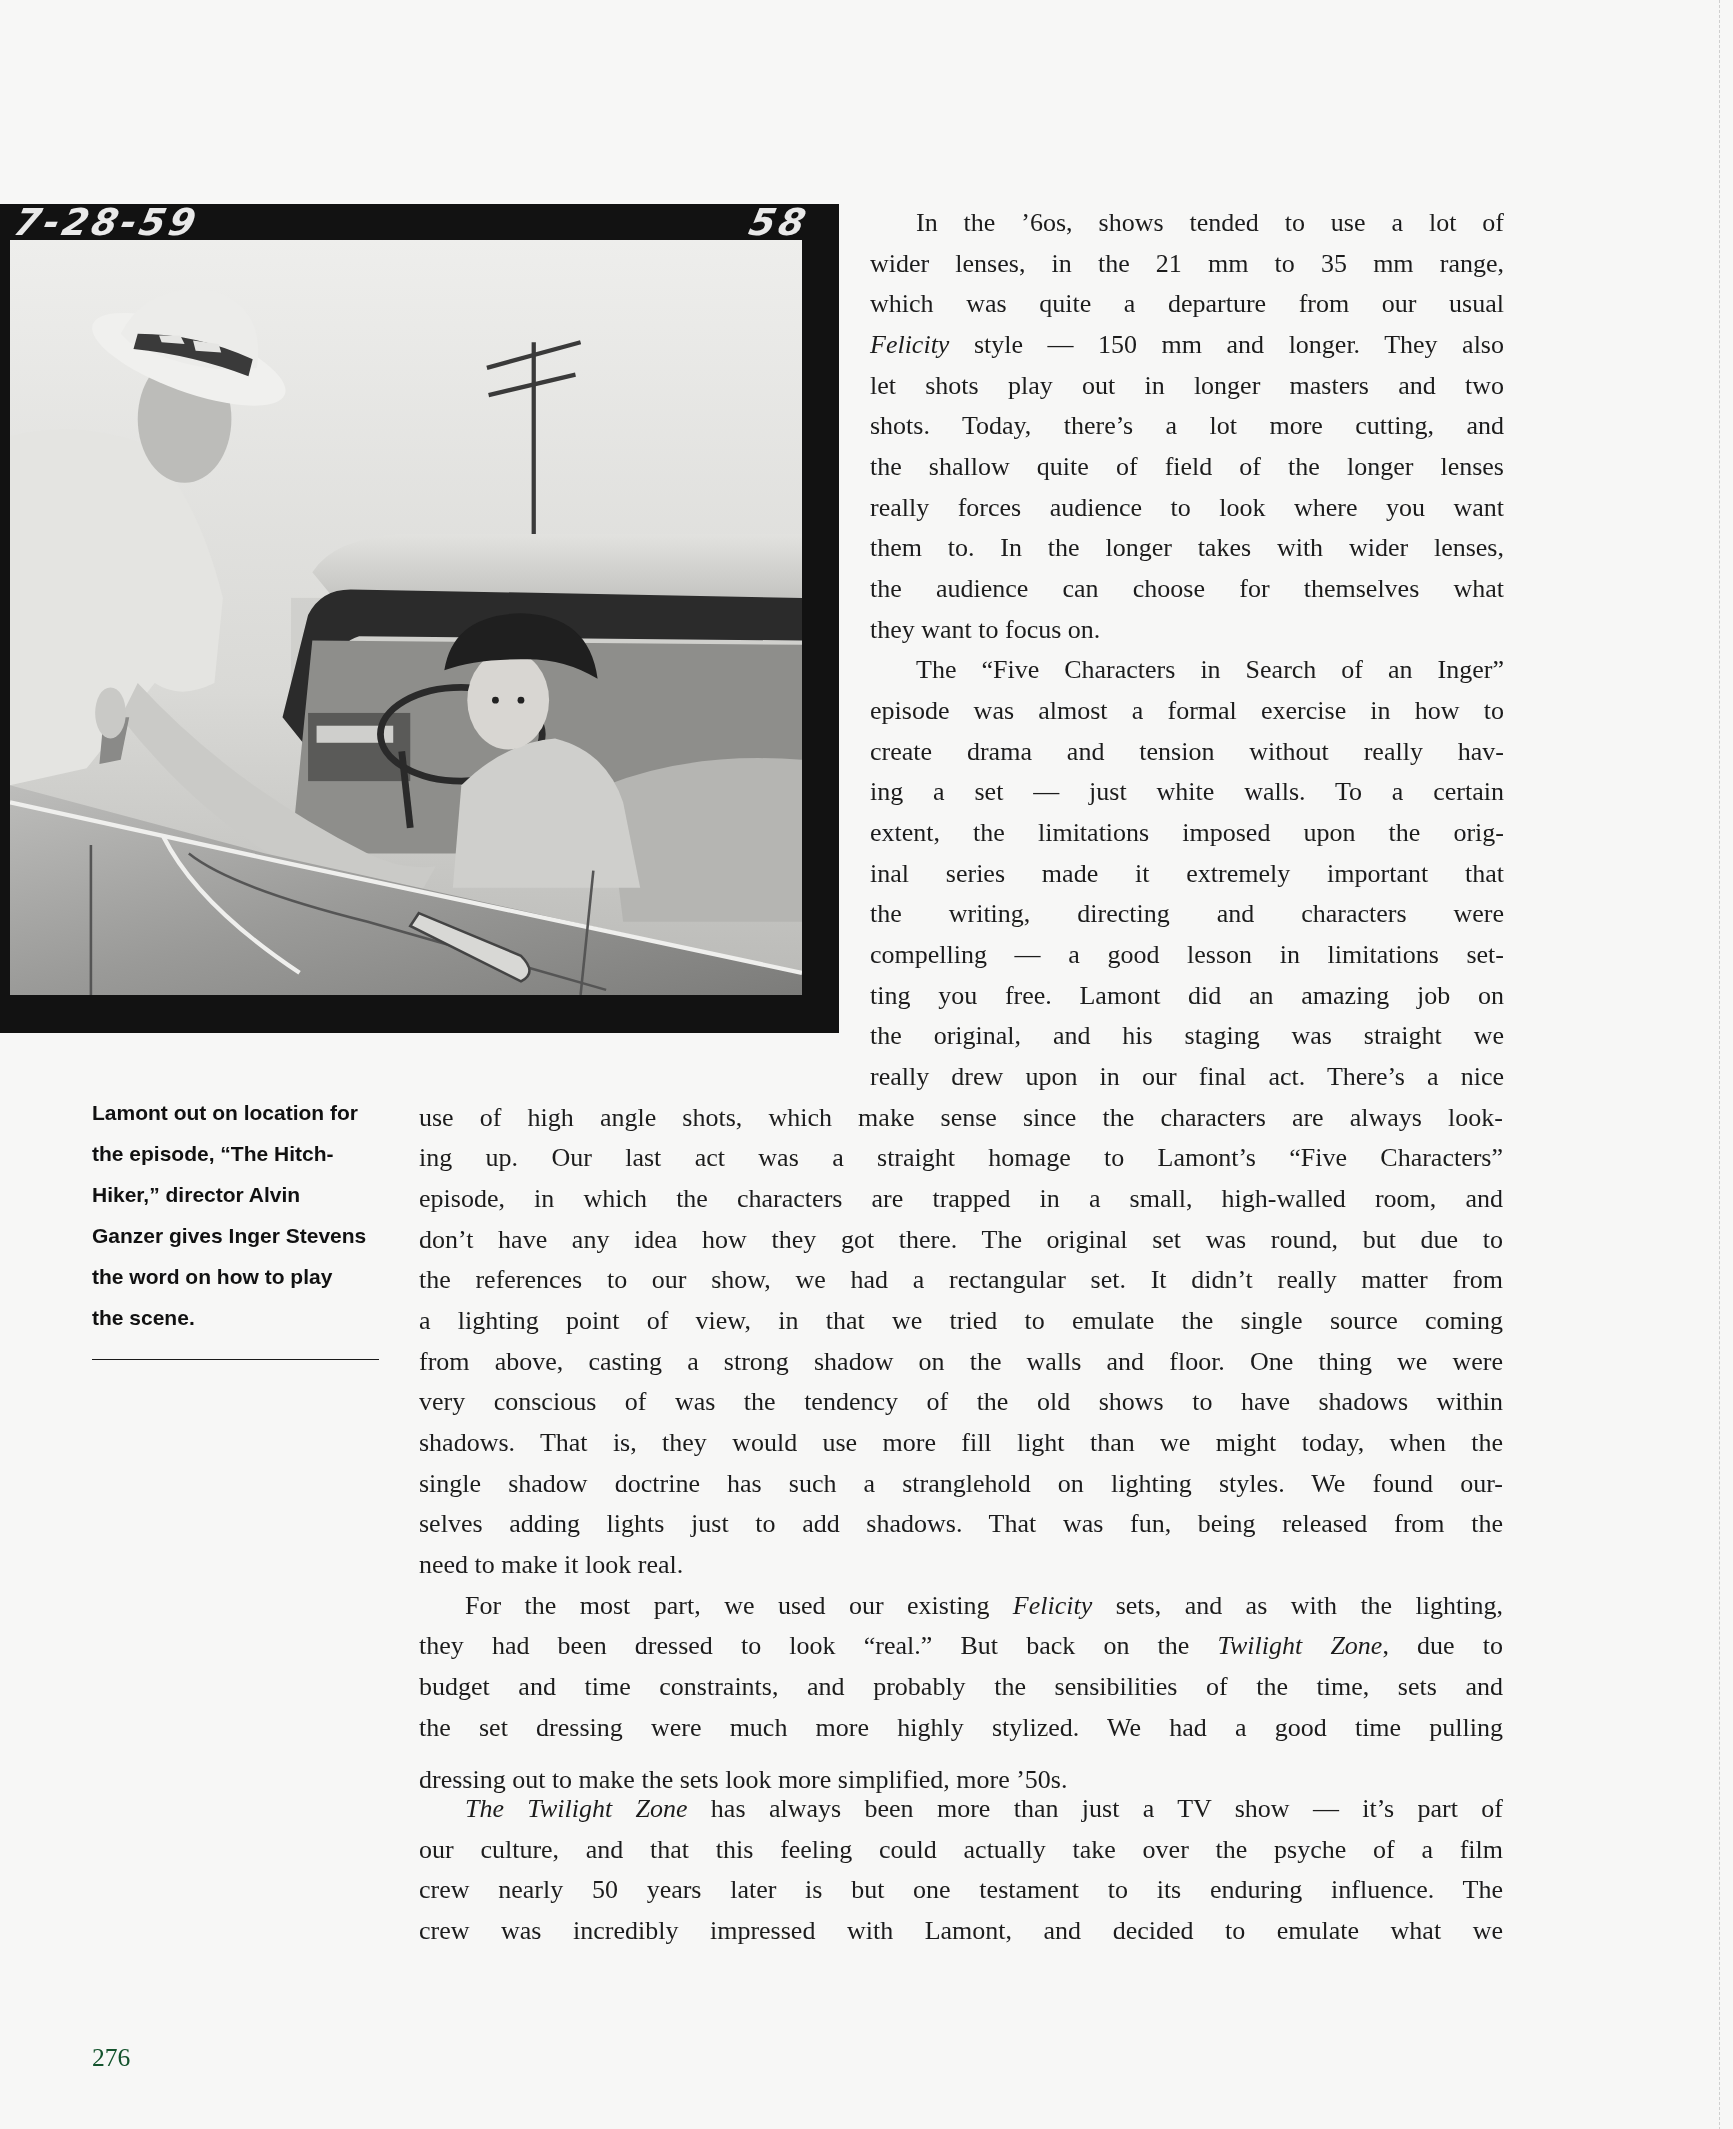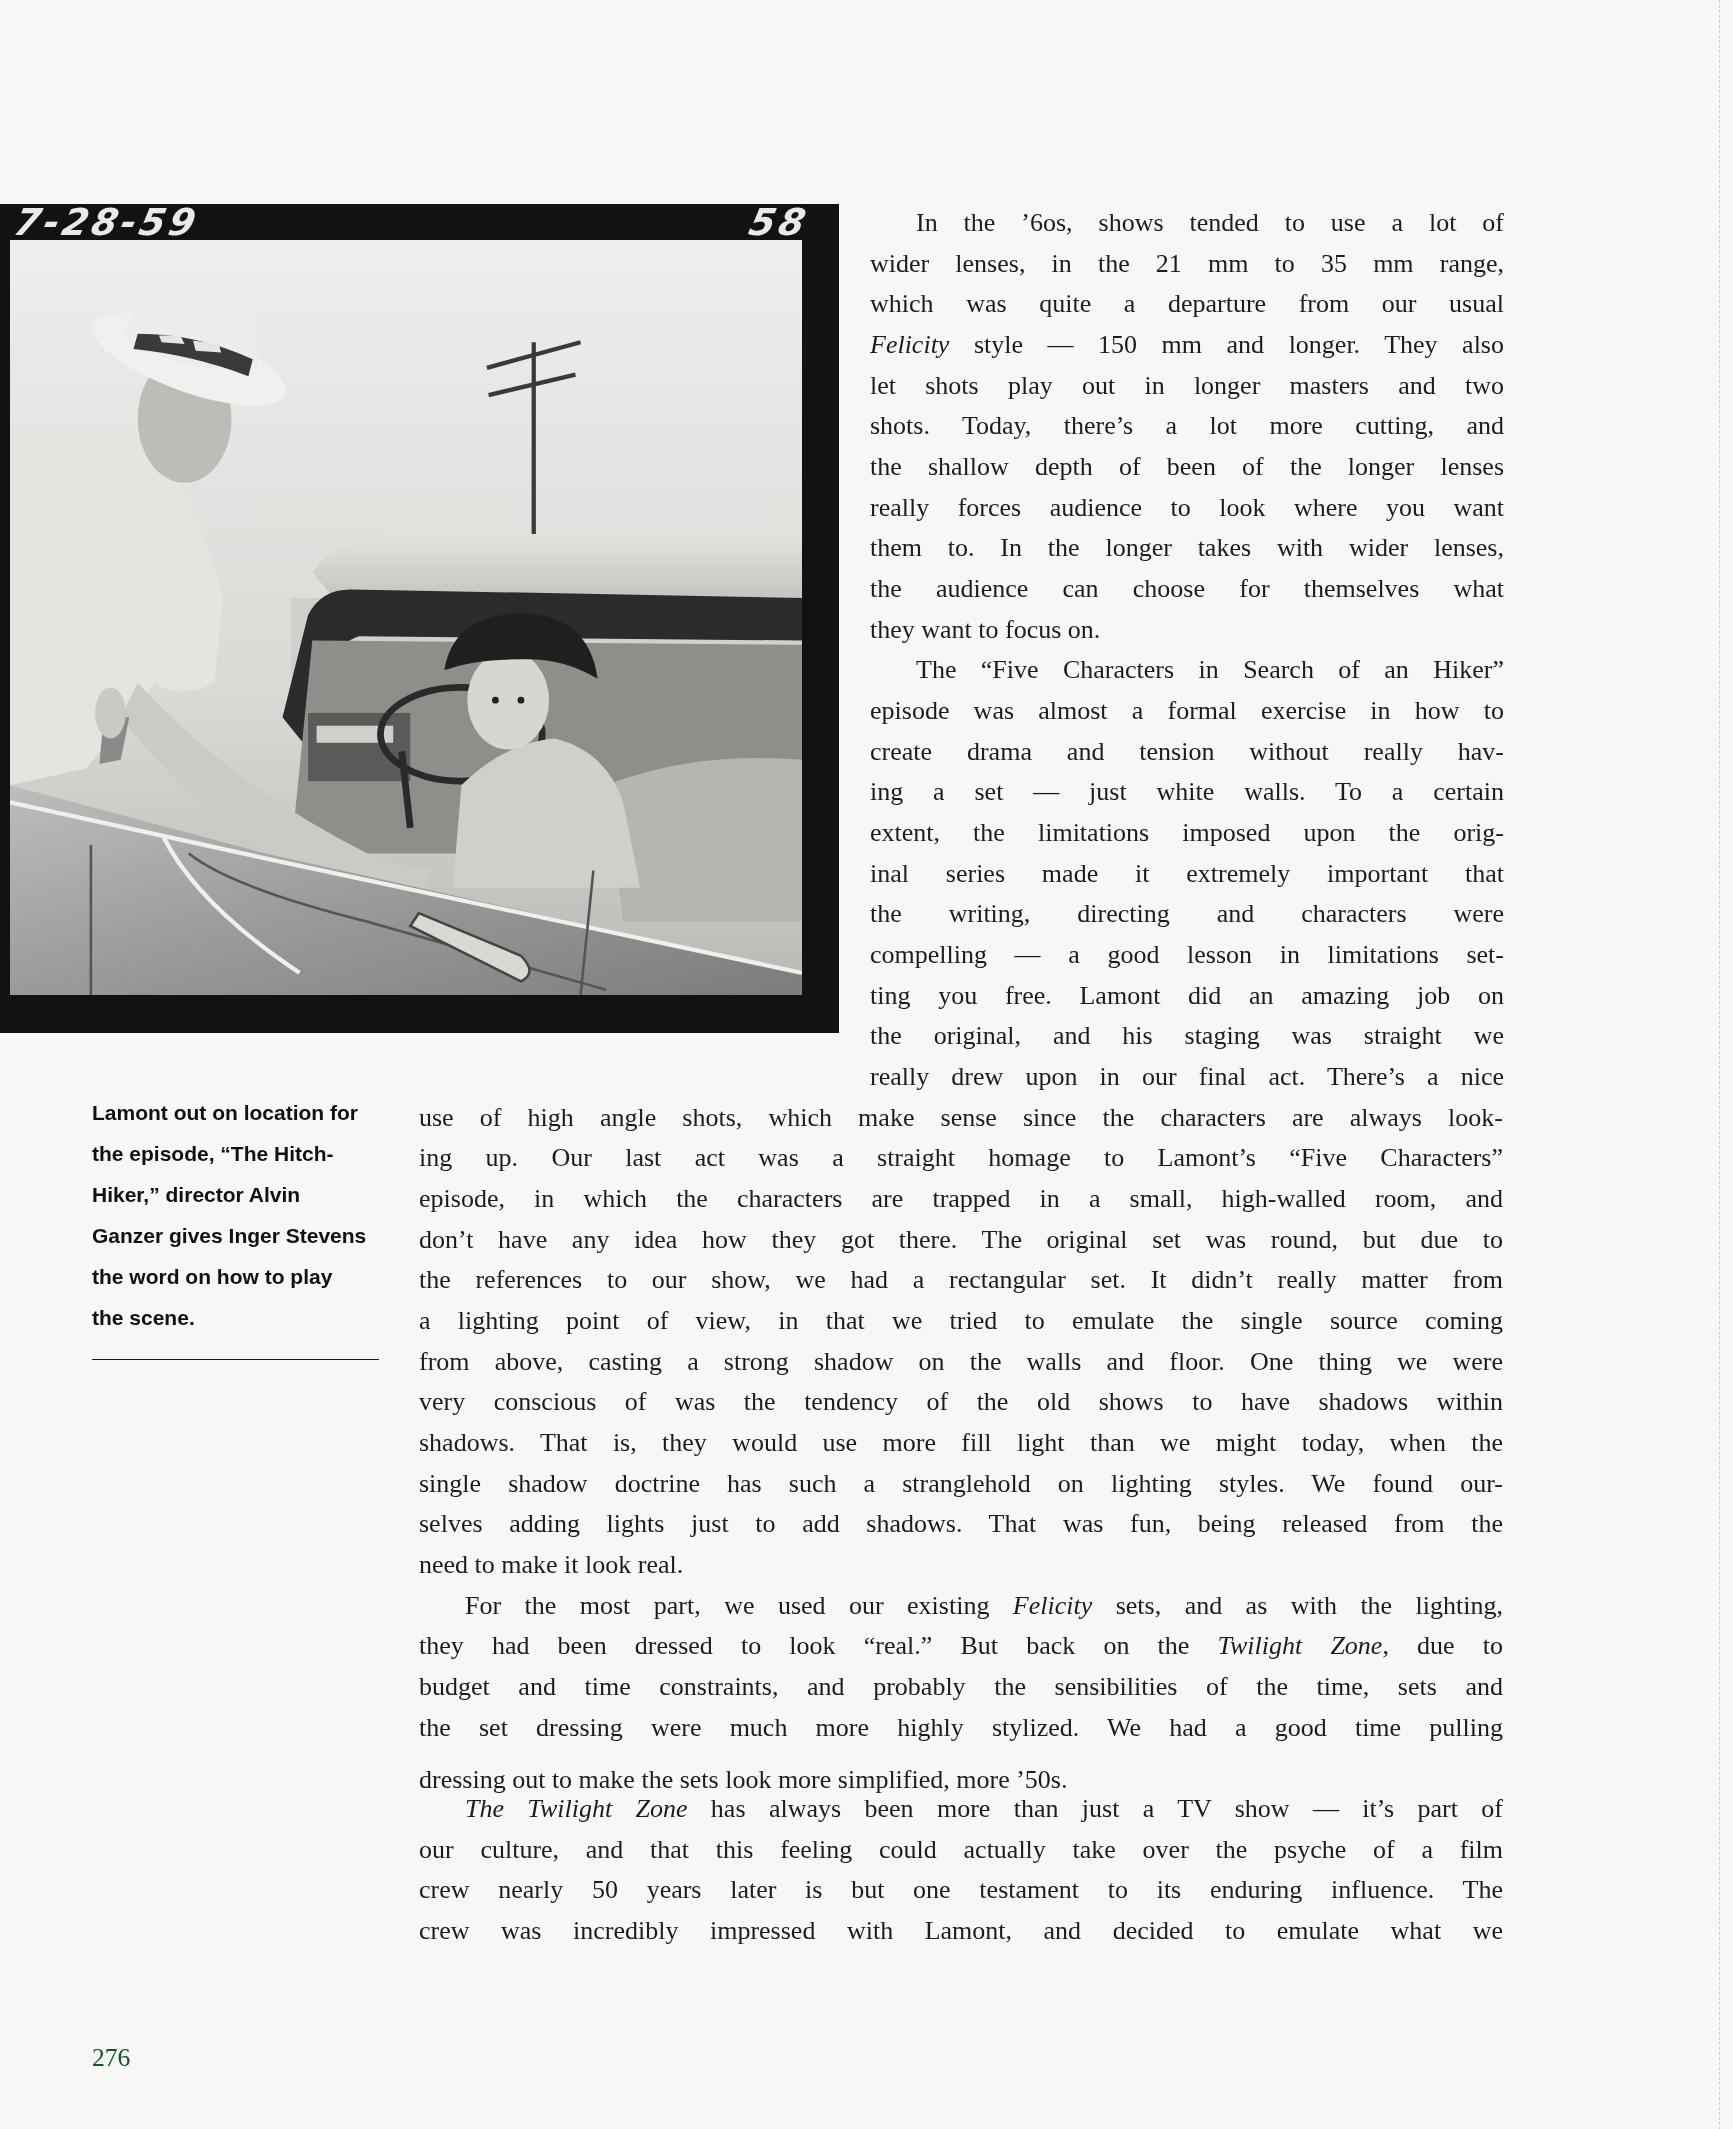--- a/index.html
+++ b/index.html
@@ -157,26 +157,26 @@
 </div>
 <div class="caption-rule"></div>
 
 <div id="body-text">
     <div class="line narrow indent" style="top: 202px;"><span>In the ’6os, shows tended to use a lot of</span></div>
     <div class="line narrow" style="top: 243px;"><span>wider lenses, in the 21 mm to 35 mm range,</span></div>
     <div class="line narrow" style="top: 283px;"><span>which was quite a departure from our usual</span></div>
     <div class="line narrow" style="top: 324px;"><em>Felicity</em><span> style — 150 mm and longer. They also</span></div>
     <div class="line narrow" style="top: 365px;"><span>let shots play out in longer masters and two</span></div>
     <div class="line narrow" style="top: 405px;"><span>shots. Today, there’s a lot more cutting, and</span></div>
-    <div class="line narrow" style="top: 446px;"><span>the shallow depth of been of the longer lenses</span></div>
+    <div class="line narrow" style="top: 446px;"><span>the shallow quite of field of the longer lenses</span></div>
     <div class="line narrow" style="top: 487px;"><span>really forces audience to look where you want</span></div>
     <div class="line narrow" style="top: 527px;"><span>them to. In the longer takes with wider lenses,</span></div>
     <div class="line narrow" style="top: 568px;"><span>the audience can choose for themselves what</span></div>
     <div class="line narrow last" style="top: 609px;"><span>they want to focus on.</span></div>
-    <div class="line narrow indent" style="top: 649px;"><span>The “Five Characters in Search of an Hiker”</span></div>
+    <div class="line narrow indent" style="top: 649px;"><span>The “Five Characters in Search of an Inger”</span></div>
     <div class="line narrow" style="top: 690px;"><span>episode was almost a formal exercise in how to</span></div>
     <div class="line narrow" style="top: 731px;"><span>create drama and tension without really hav-</span></div>
     <div class="line narrow" style="top: 771px;"><span>ing a set — just white walls. To a certain</span></div>
     <div class="line narrow" style="top: 812px;"><span>extent, the limitations imposed upon the orig-</span></div>
     <div class="line narrow" style="top: 853px;"><span>inal series made it extremely important that</span></div>
     <div class="line narrow" style="top: 893px;"><span>the writing, directing and characters were</span></div>
     <div class="line narrow" style="top: 934px;"><span>compelling — a good lesson in limitations set-</span></div>
     <div class="line narrow" style="top: 975px;"><span>ting you free. Lamont did an amazing job on</span></div>
     <div class="line narrow" style="top: 1015px;"><span>the original, and his staging was straight we</span></div>
     <div class="line narrow" style="top: 1056px;"><span>really drew upon in our final act. There’s a nice</span></div>

